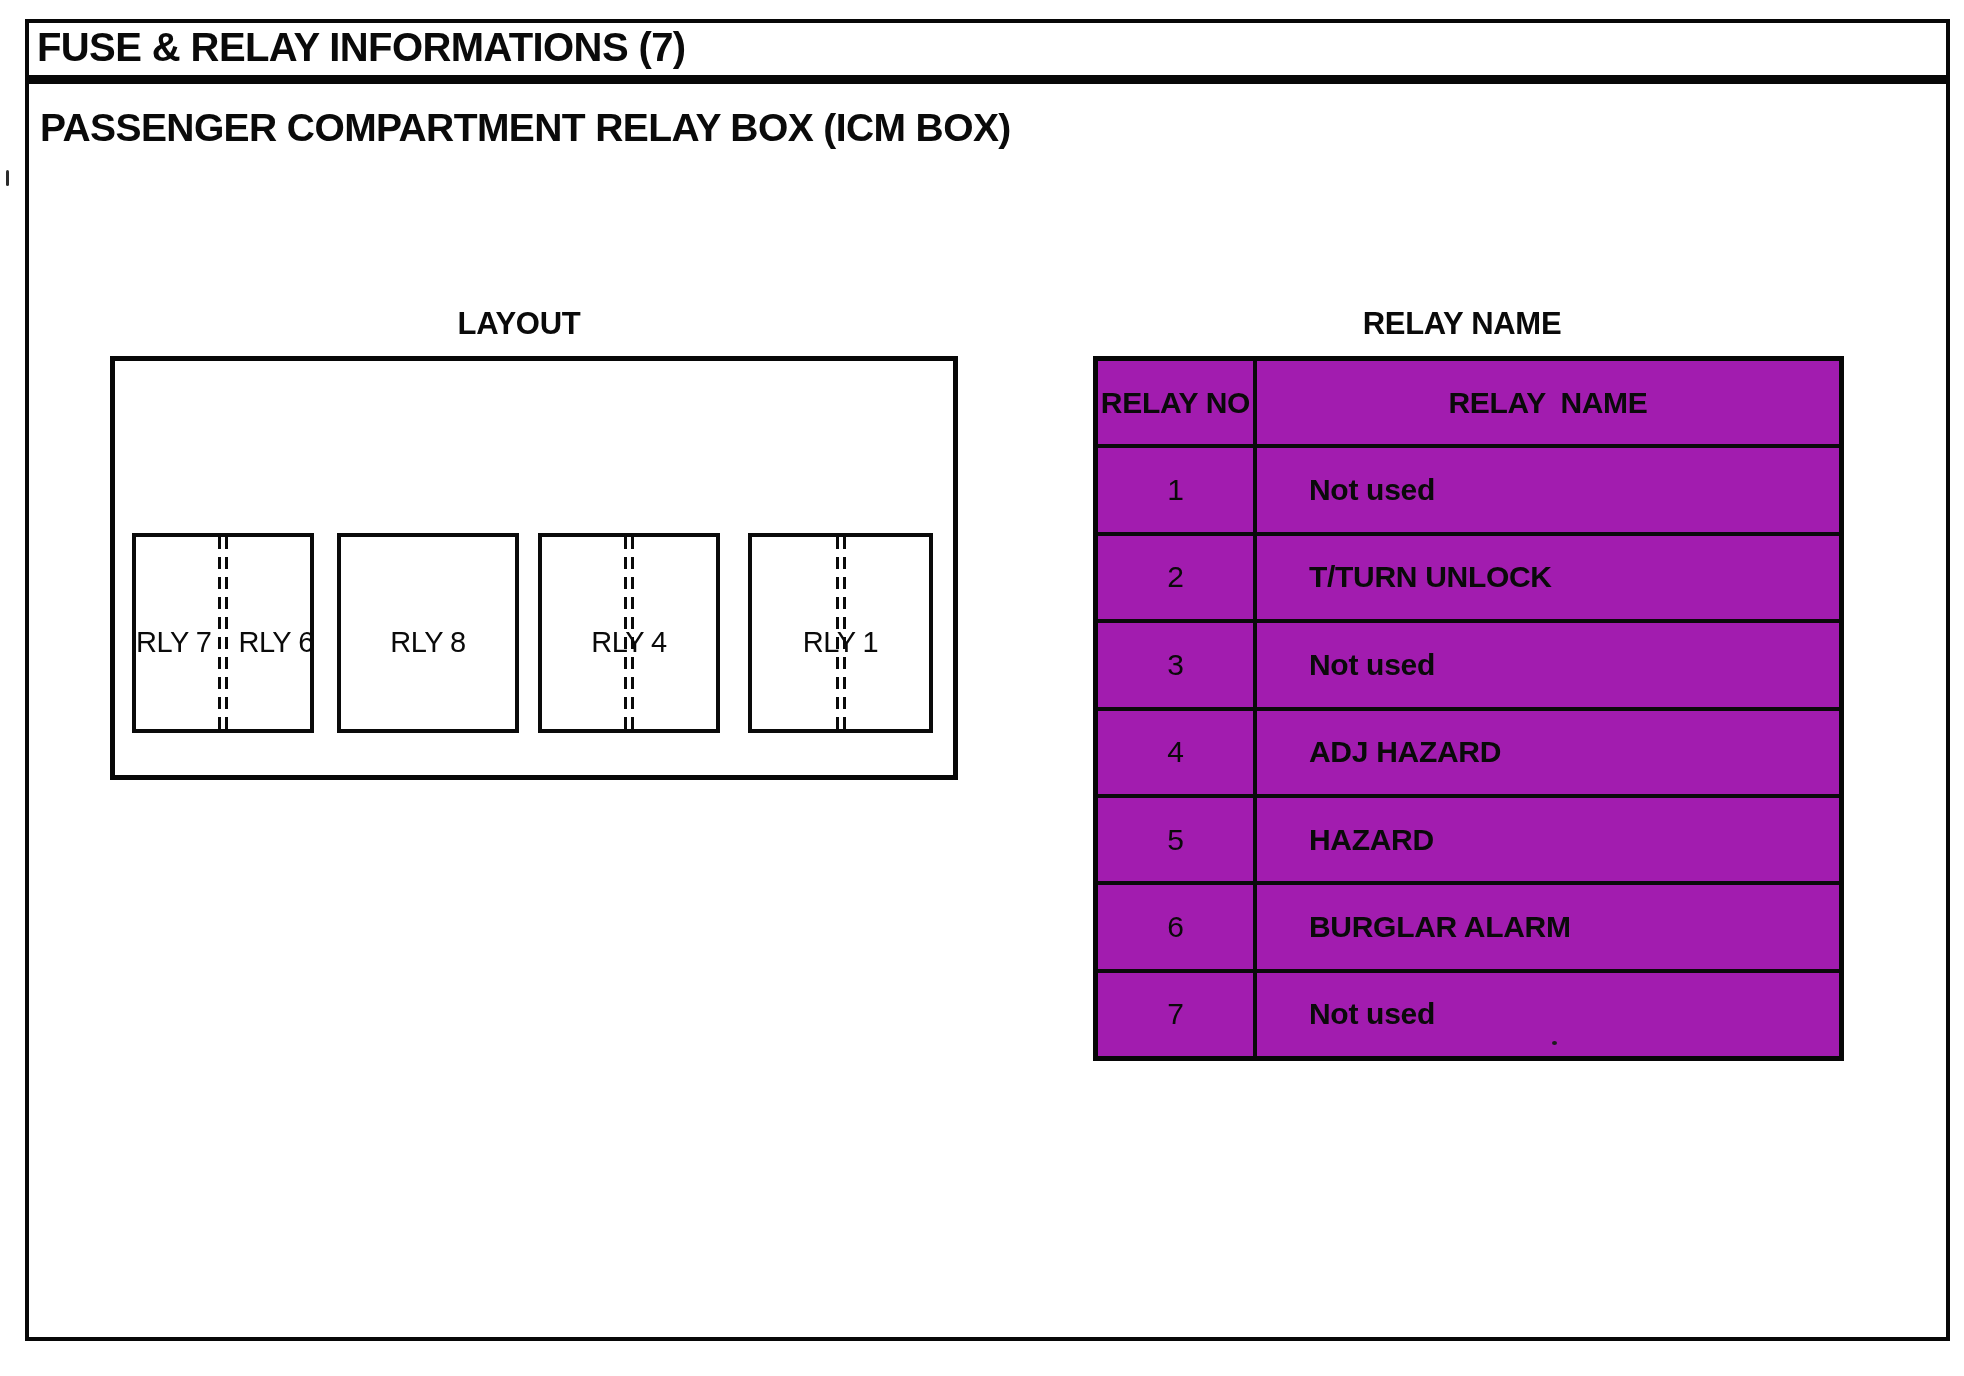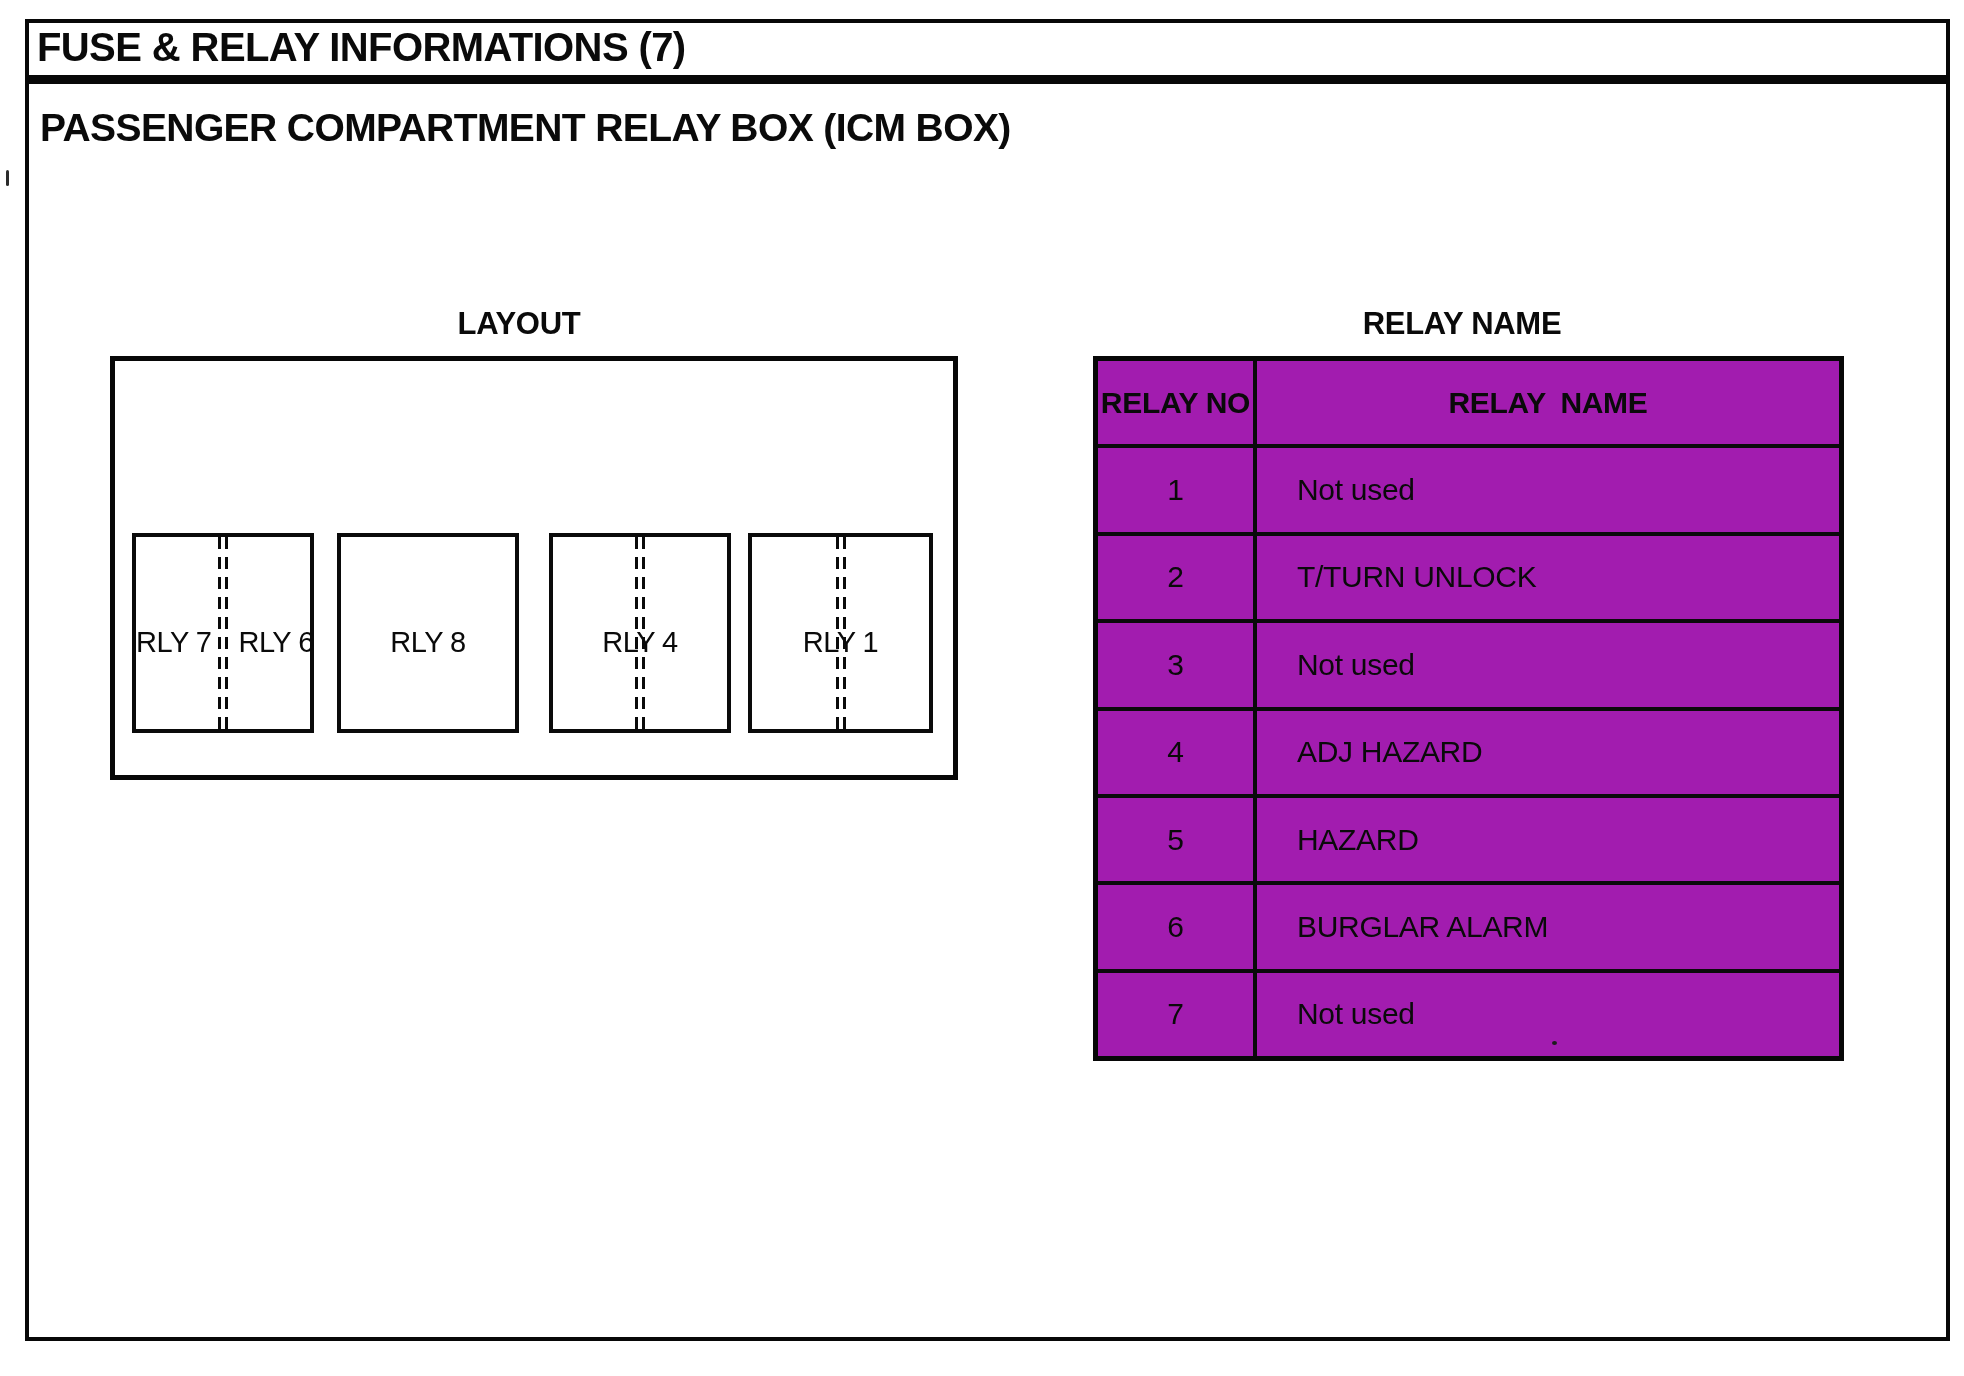--- a/index.html
+++ b/index.html
@@ -59,21 +59,21 @@
     border: 5px solid #070707;
   }
   .relay-box {
     top: 533px; height: 200px;
     border: 4px solid #0a0a0a;
     display: flex;
     gap: 27px;
   }
   .relay-box.g0 { left: 132px; width: 182px; }
   .relay-box.g1 { left: 337px; width: 182px; }
-  .relay-box.g2 { left: 549px; width: 182px; flex-direction: column; }
+  .relay-box.g2 { left: 538px; width: 182px; flex-direction: column; }
   .relay-box.g3 { left: 748px; width: 185px; }
   .relay-cell {
     flex: 1;
     display: flex; align-items: center; justify-content: center;
     padding-top: 18px;
     font-size: 29px; font-weight: 500; letter-spacing: -0.5px;
     white-space: nowrap;
   }
   .dash-divider {
     position: absolute;
@@ -100,22 +100,22 @@
   .t-row + .t-row { border-top: 4px solid #0a0a0a; }
   .t-cell-no {
     width: 155px;
     border-right: 4px solid #0a0a0a;
     display: flex; align-items: center; justify-content: center;
     font-size: 30px; font-weight: 500; letter-spacing: -0.3px;
   }
   .t-cell-name {
     flex: 1;
     display: flex; align-items: center;
-    padding-left: 40px;
-    font-size: 30px; font-weight: 400; letter-spacing: -0.3px;
+    padding-left: 52px;
+    font-size: 30px; font-weight: 700; letter-spacing: -0.3px;
     white-space: nowrap;
   }
   .t-row.header .t-cell-no,
   .t-row.header .t-cell-name { font-weight: 600; }
   .t-row.header .t-cell-name {
     justify-content: center;
     padding-left: 0;
     word-spacing: 7px;
   }
 

